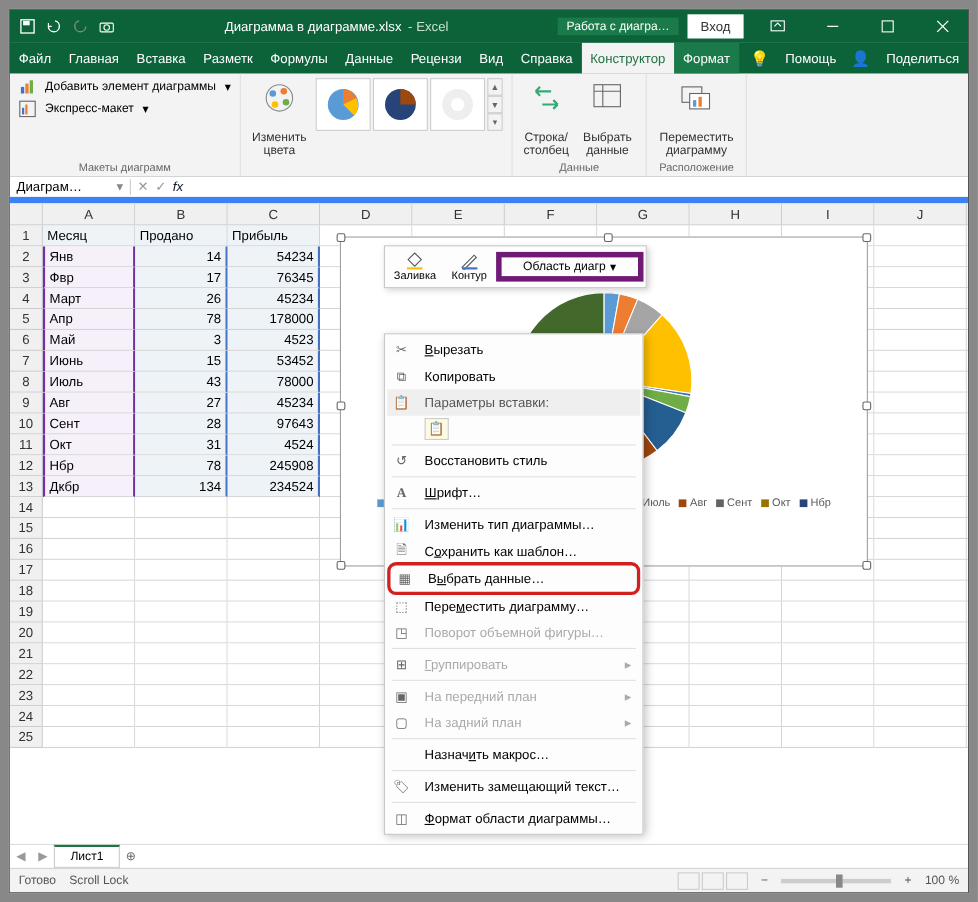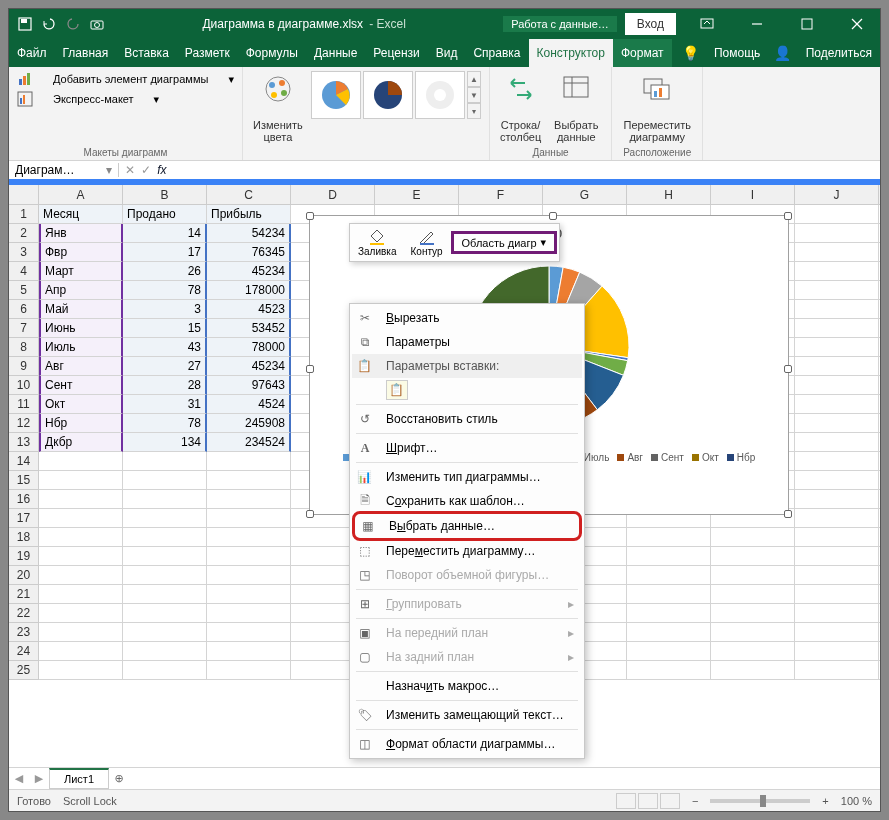--- a/index.html
+++ b/index.html
@@ -28,21 +28,21 @@
 .menubar .help-icon { color: #fff; padding: 0 6px; display: flex; align-items: center; font-size: 14px; }
 
 
 .ribbon { background: #f3f3f3; height: 94px; border-bottom: 1px solid #d4d4d4; display: flex; }
 .ribbon-group { border-right: 1px solid #e0e0e0; display: flex; flex-direction: column; padding: 4px 8px 2px; }
 .ribbon-group-content { flex: 1; display: flex; align-items: flex-start; gap: 6px; }
 .ribbon-group-label { font-size: 10px; color: #666; text-align: center; padding-top: 2px; }
 .ribbon-btn { display: flex; flex-direction: column; align-items: center; gap: 14px; font-size: 11px; color: #333; padding: 2px; cursor: pointer; }
 .ribbon-btn-icon { width: 32px; height: 32px; display: flex; align-items: center; justify-content: center; }
 .ribbon-stack { display: flex; flex-direction: column; gap: 4px; font-size: 11px; }
-.ribbon-stack-item { display: flex; align-items: center; gap: 20px; cursor: pointer; }
+.ribbon-stack-item { display: flex; align-items: center; gap: 8px; cursor: pointer; }
 .ribbon-stack-item .small-icon { width: 16px; height: 16px; }
 .style-box { width: 50px; height: 48px; border: 1px solid #ccc; background: #fff; display: flex; align-items: center; justify-content: center; }
 .style-strip { display: flex; gap: 2px; }
 .scroll-btns { display: flex; flex-direction: column; }
 .scroll-btns div { width: 14px; height: 16px; border: 1px solid #ccc; display: flex; align-items: center; justify-content: center; font-size: 8px; color: #666; }
 
 
 .formula-bar { height: 24px; border-bottom: 6px solid #3b82f6; display: flex; align-items: center; font-size: 12px; background: #fff; }
 .name-box { width: 110px; border-right: 1px solid #ccc; padding: 0 6px; display: flex; align-items: center; justify-content: space-between; }
 .fx-area { display: flex; align-items: center; gap: 6px; padding: 0 6px; color: #999; }
@@ -70,21 +70,21 @@
 .chart-title { text-align: center; font-size: 16px; color: #595959; padding: 8px 0 4px; }
 .pie-wrap { display: flex; justify-content: center; }
 .legend { display: flex; flex-wrap: wrap; justify-content: center; gap: 8px; font-size: 10px; color: #595959; padding: 6px 20px; }
 .legend-item { display: flex; align-items: center; gap: 3px; }
 .legend-sw { width: 7px; height: 7px; }
 
 
 .mini-toolbar { position: absolute; top: 38px; left: 340px; background: #fdfdfd; border: 1px solid #c8c8c8; box-shadow: 2px 2px 6px rgba(0,0,0,0.2); display: flex; padding: 2px; gap: 2px; z-index: 5; }
 .mini-btn { display: flex; flex-direction: column; align-items: center; font-size: 10px; padding: 2px 6px; cursor: pointer; }
 .mini-btn .icon { width: 20px; height: 18px; }
-.mini-sel { border: 3px solid #701a75; font-size: 11px; padding: 2px 8px; display: flex; align-items: flex-end; gap: 4px; align-self: center; }
+.mini-sel { border: 5px solid #701a75; font-size: 11px; padding: 2px 20px; display: flex; align-items: flex-start; gap: 4px; align-self: center; }
 
 
 .context-menu { position: absolute; top: 118px; left: 340px; width: 236px; background: #fdfdfd; border: 1px solid #c8c8c8; box-shadow: 2px 2px 8px rgba(0,0,0,0.25); padding: 2px; font-size: 12px; z-index: 6; }
 .cm-item { display: flex; align-items: center; height: 24px; padding: 0 8px 0 2px; gap: 10px; cursor: pointer; }
 .cm-icon { width: 22px; height: 20px; display: flex; align-items: center; justify-content: center; color: #666; }
 .cm-sep { height: 1px; background: #e0e0e0; margin: 2px 4px; }
 .cm-item.disabled { color: #aaa; }
 .cm-item.header { background: #efefef; color: #555; font-weight: normal; cursor: default; }
 .cm-highlight { border: 3px solid #d02020; border-radius: 8px; margin: -2px 0; }
 .cm-underline { text-decoration: underline; }
@@ -134,21 +134,21 @@
             <rect x="2" y="5" width="12" height="8" rx="1" fill="none" stroke="#fff"></rect>
             <circle cx="8" cy="9" r="2.5" fill="none" stroke="#fff"></circle>
           </svg>
         </span>
     </div>
     <div class="title-center">
       <span class="title-doc">Диаграмма в диаграмме.xlsx</span>
       <span class="title-app">- <span>Excel</span></span>
     </div>
     <div class="title-right">
-      <span class="title-chip">Работа с данные…</span>
+      <span class="title-chip">Работа с диагра…</span>
       <span class="title-btn vhod">Вход</span>
       <span class="title-btn">
           <svg viewBox="0 0 14 14">
             <rect x="1" y="2" width="12" height="9" fill="none" stroke="#fff"></rect>
             <path d="M4 7 L7 4 L10 7" fill="none" stroke="#fff"></path>
           </svg>
         </span>
       <span class="title-btn">
           <svg viewBox="0 0 14 14">
             <line x1="2" y1="7" x2="12" y2="7" stroke="#fff" stroke-width="1.2"></line>
@@ -786,21 +786,21 @@
       </div>
     </div>
 
     <div class="context-menu">
       <div class="cm-item">
           <span class="cm-icon">✂</span>
           <span><span class="cm-underline">В</span><span>ырезать</span></span>
         </div>
       <div class="cm-item">
           <span class="cm-icon">⧉</span>
-          <span>Параметры</span>
+          <span>Копировать</span>
         </div>
       <div class="cm-item header">
           <span class="cm-icon">📋</span>
           <span>Параметры вставки:</span>
         </div>
       <div class="cm-item">
           <span class="cm-icon"></span>
           <span class="cm-icon" style="border:1px solid #ccc;background:#fbfbe5">📋</span>
         </div>
       <div class="cm-sep"></div>

